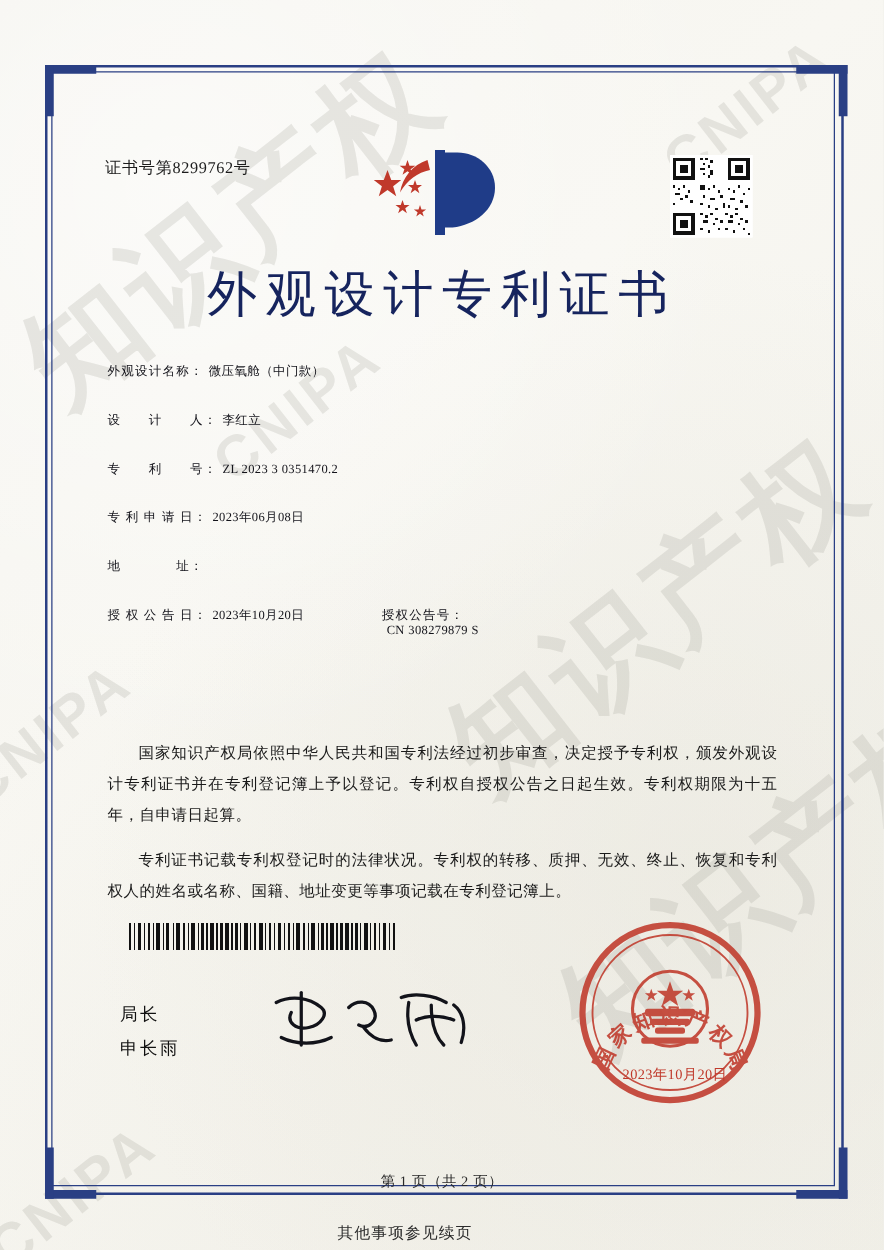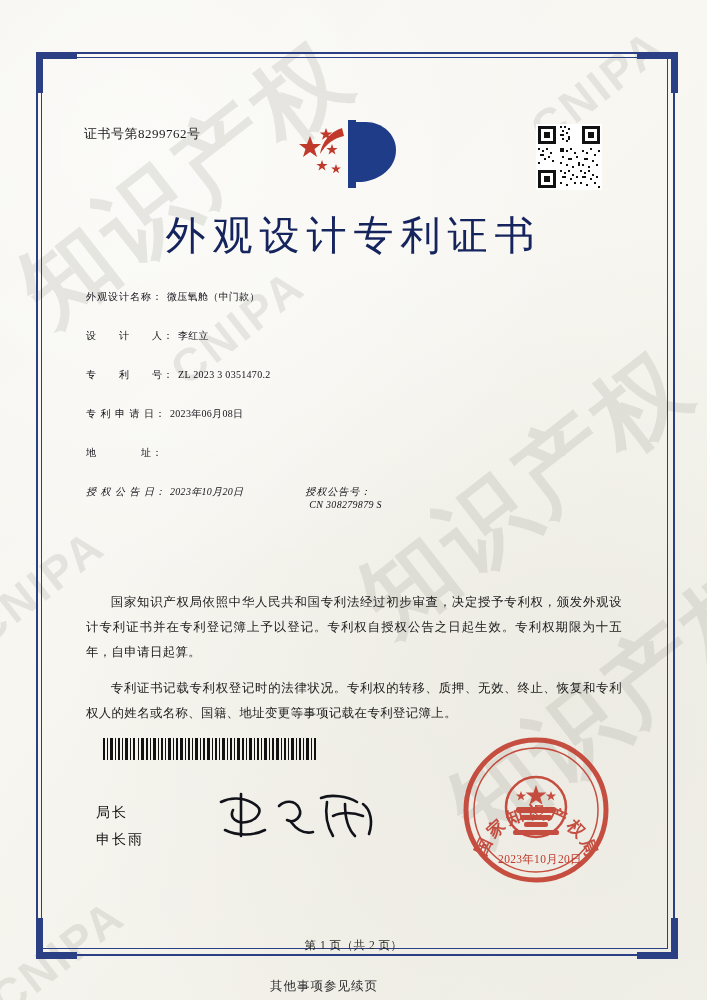--- a/index.html
+++ b/index.html
@@ -66,21 +66,21 @@
   .title{
     position:absolute;left:0;top:208px;width:707px;text-align:center;
     font-size:40px;font-weight:normal;color:#16245e;letter-spacing:7px;
     font-family:"Liberation Serif","DejaVu Serif",serif;
   }
 
   .fields{position:absolute;left:86px;top:290px;width:540px;}
   .row{display:flex;align-items:baseline;margin-bottom:25px;font-size:10px;color:#13131a;}
   .lab{white-space:nowrap;letter-spacing:1px;}
   .val{margin-left:4px;letter-spacing:.3px;}
-  .row.split{justify-content:flex-start;font-style:italic;}
+  .row.split{justify-content:flex-start;}
   .row .right-group{margin-left:62px;display:flex;align-items:flex-start;flex-direction:column;}
 
   .para{
     position:absolute;left:86px;top:578px;width:536px;
     font-size:12.4px;line-height:2.0;color:#1a1a1a;text-align:justify;
     letter-spacing:.4px;
   }
   .para p{margin:12px 0 4px 0;text-indent:2em;}
 
   .barcode{position:absolute;left:103px;top:738px;width:215px;height:22px;}

